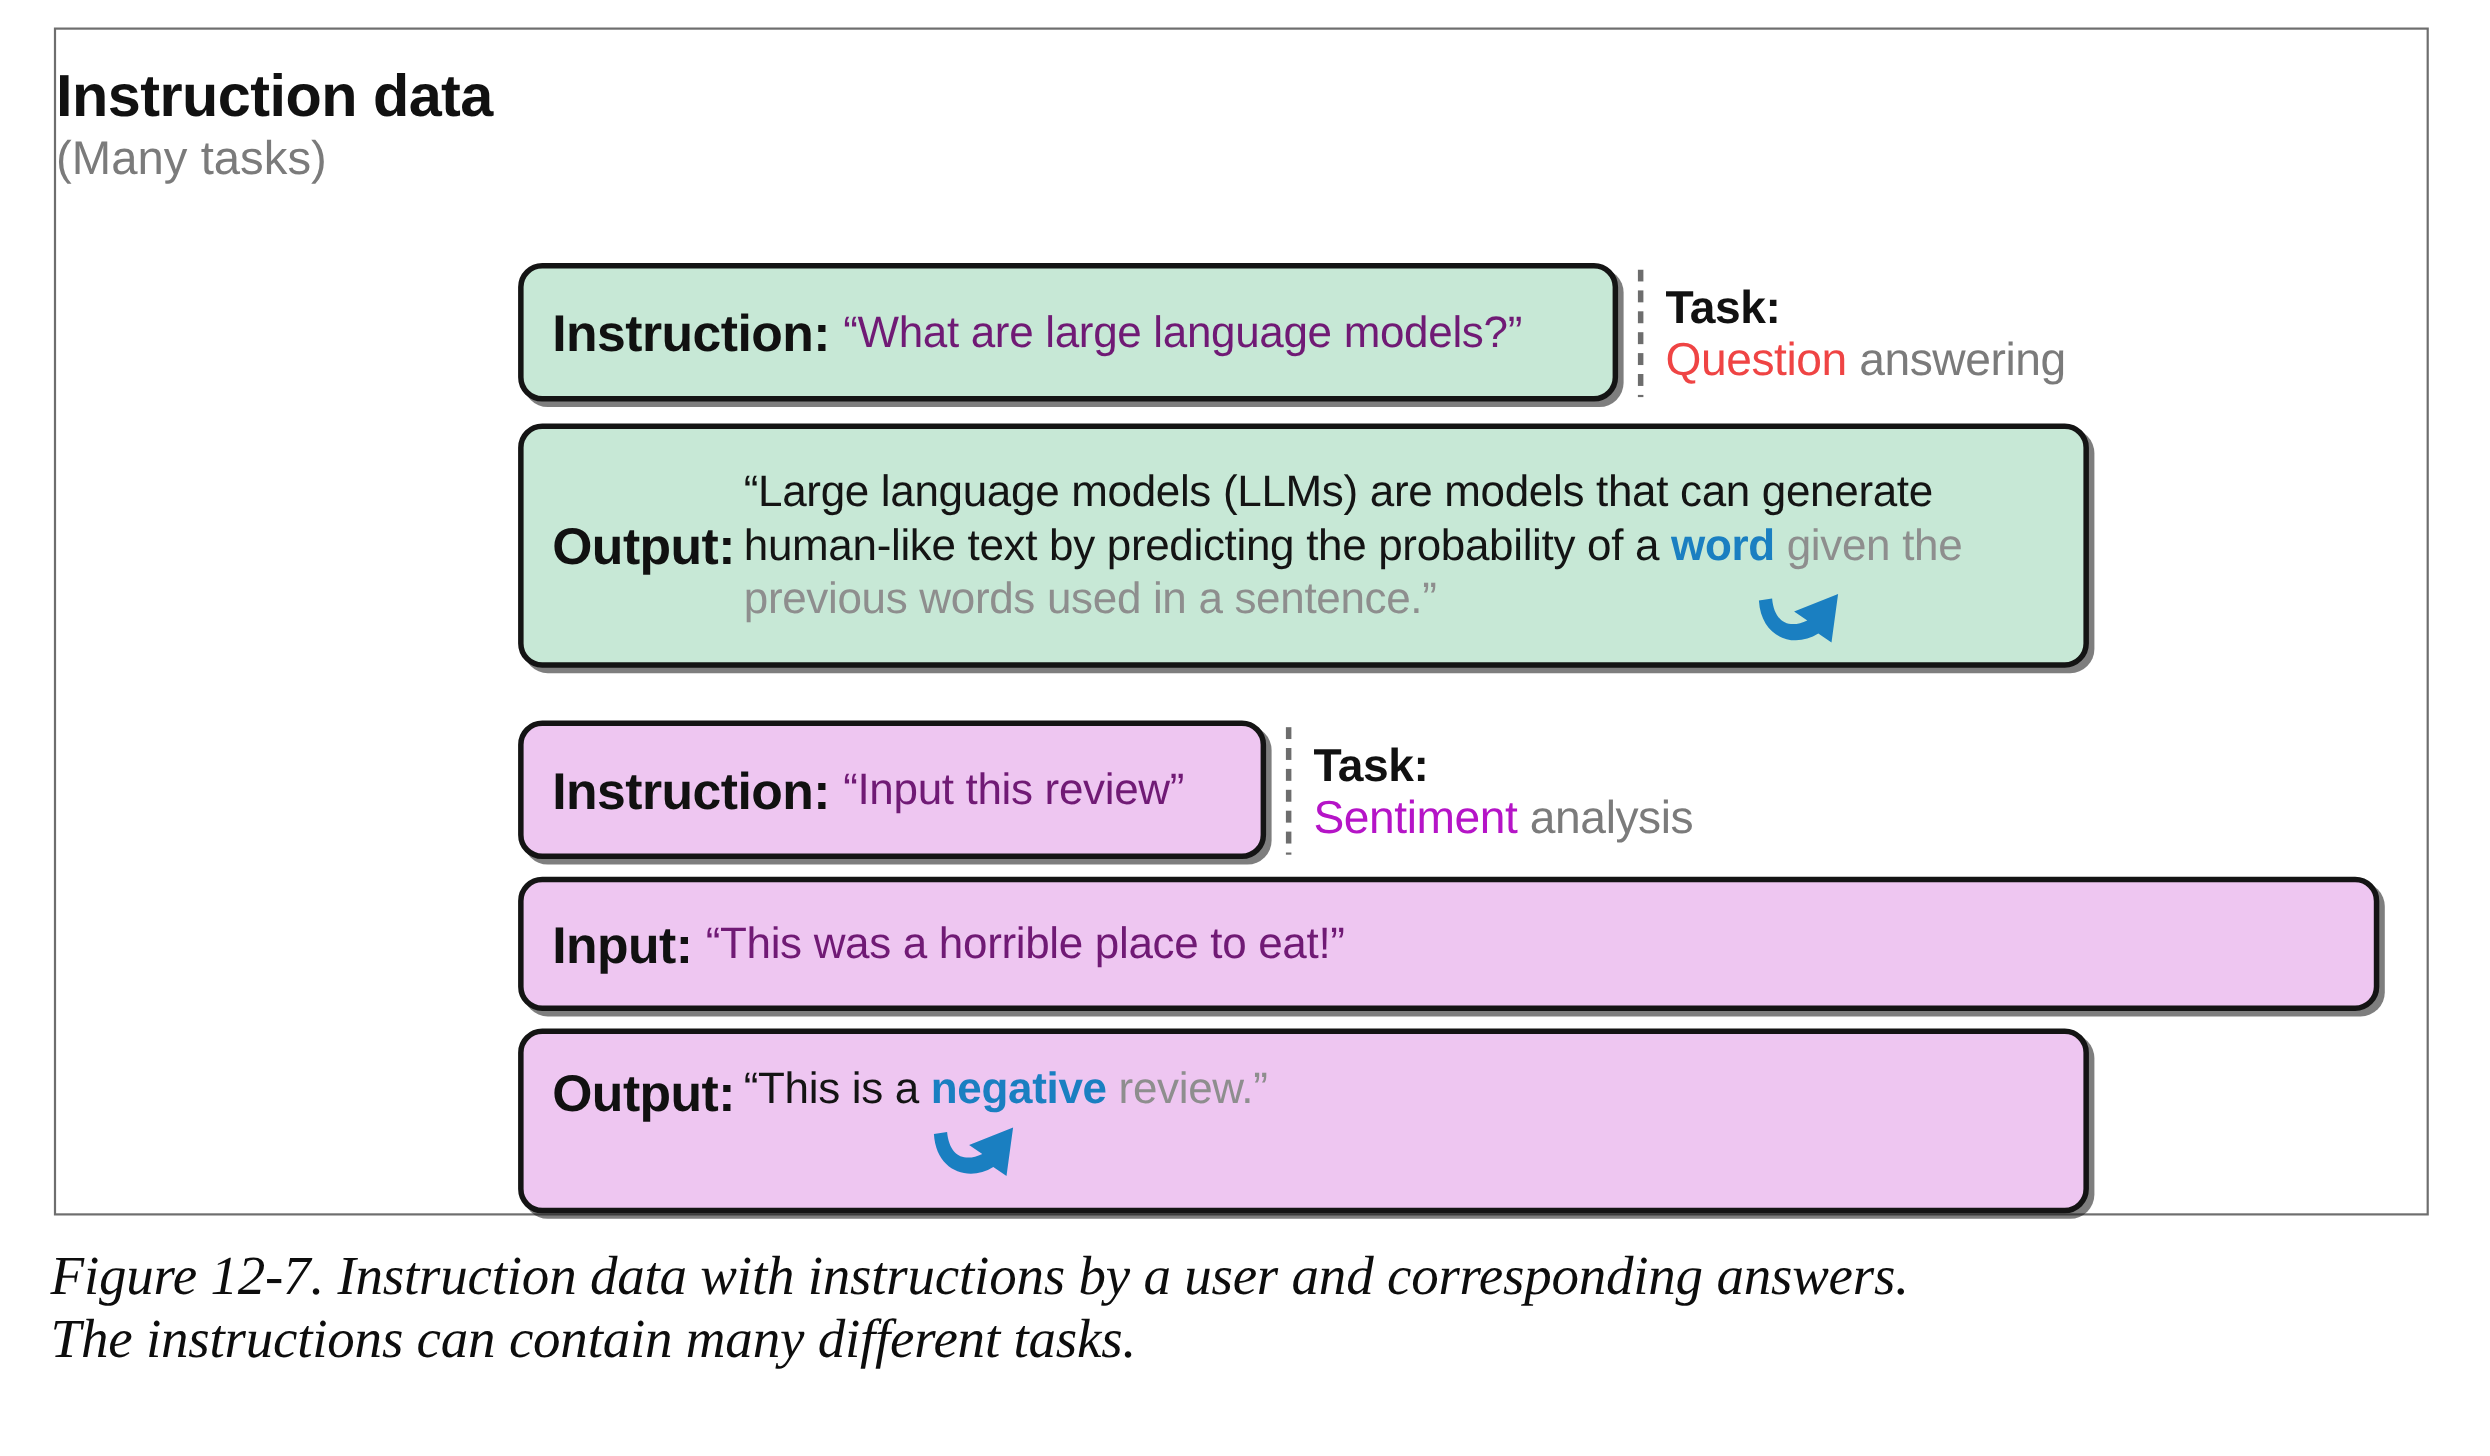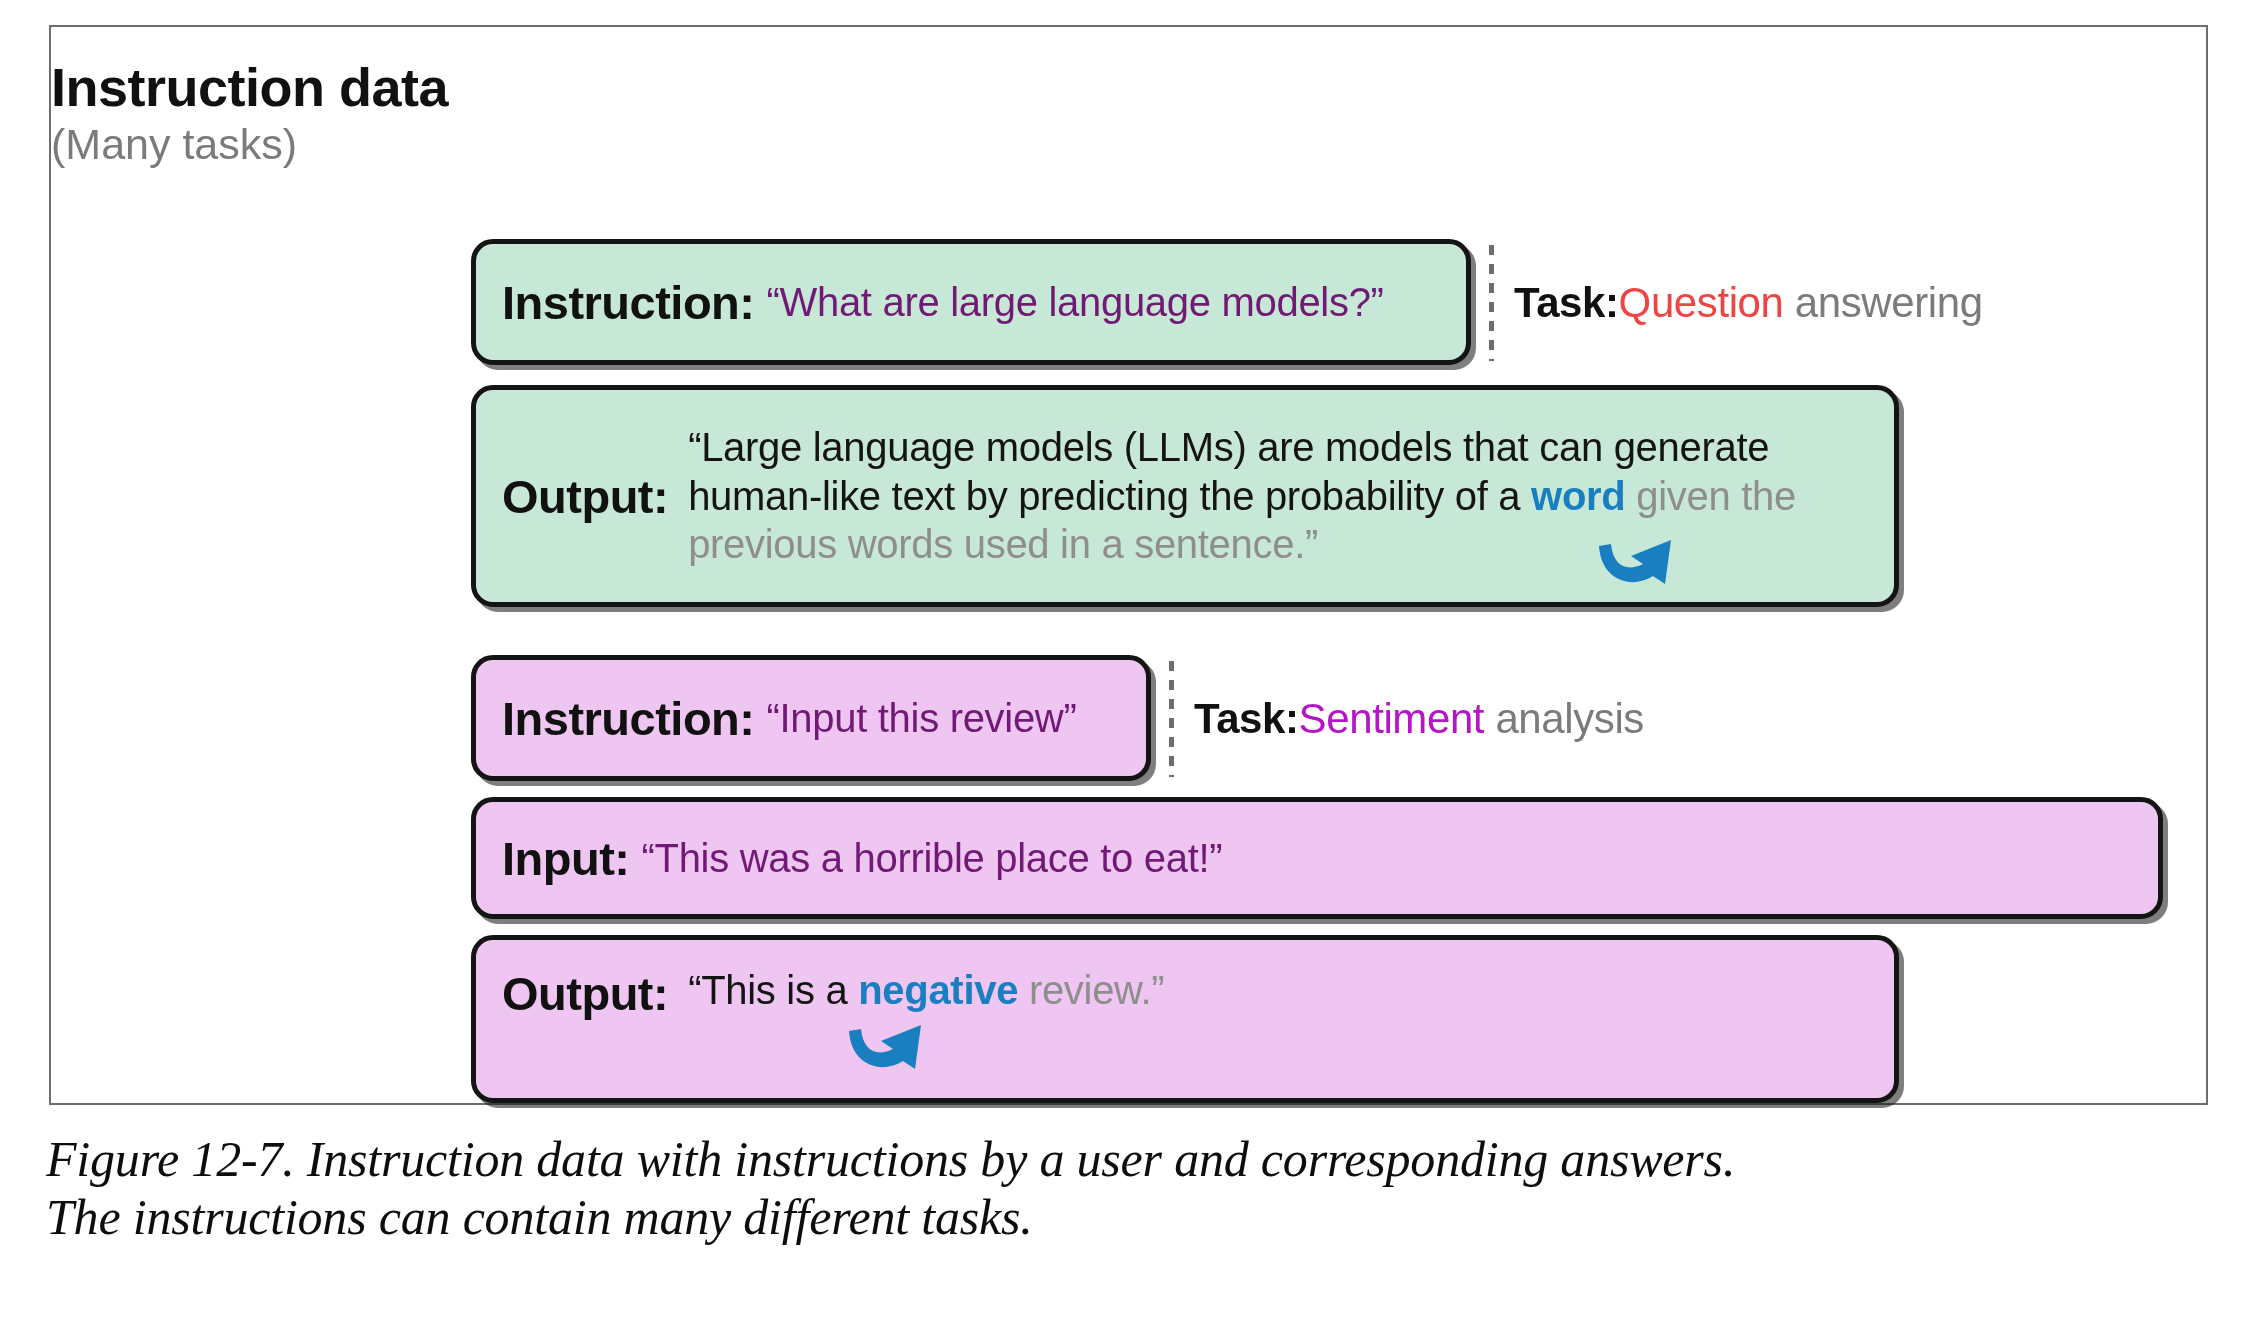--- a/index.html
+++ b/index.html
@@ -72,21 +72,21 @@
   }
   .field-value {
     font-size: 40px;
     color: #701a75;
     margin-left: 12px;
     letter-spacing: -0.3px;
   }
   .field-value-block {
     font-size: 40px;
     color: #141414;
-    margin-left: 20px;
+    margin-left: 8px;
     line-height: 1.22;
     letter-spacing: -0.3px;
   }
   .muted { color: #8e8e8e; }
   .hl-blue { color: #1a7fc1; font-weight: bold; }
 
   
   #box-instruction-1 { left: 420px;  top: 212px; width: 1000px; height: 126px; }
   #box-output-1      { left: 420px;  top: 358px; width: 1428px; height: 222px; }
   #box-instruction-2 { left: 420px;  top: 628px; width: 680px;  height: 126px; }
@@ -101,21 +101,21 @@
     align-items: center;
   }
   .dotted-rule {
     width: 5px;
     align-self: stretch;
     background-image: linear-gradient(to bottom, #6d6d6d 55%, rgba(0,0,0,0) 0%);
     background-size: 5px 19px;
     background-repeat: repeat-y;
     margin-right: 20px;
   }
-  .task-text-wrap { display: flex; flex-direction: row; justify-content: center; }
+  .task-text-wrap { display: flex; flex-direction: column; justify-content: center; }
   .task-label {
     font-size: 42px;
     font-weight: bold;
     color: #111111;
     line-height: 1.12;
     letter-spacing: -0.4px;
   }
   .task-value {
     font-size: 42px;
     color: #7b7b7b;

